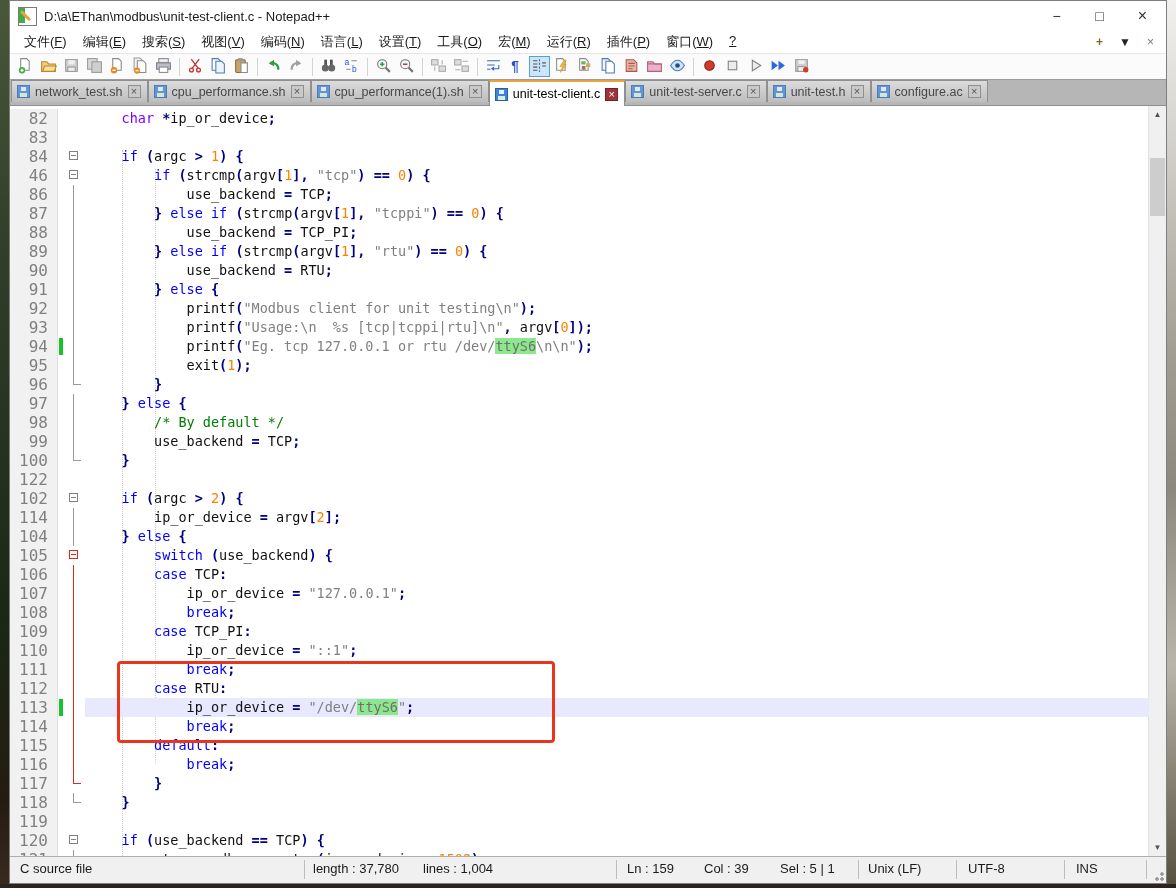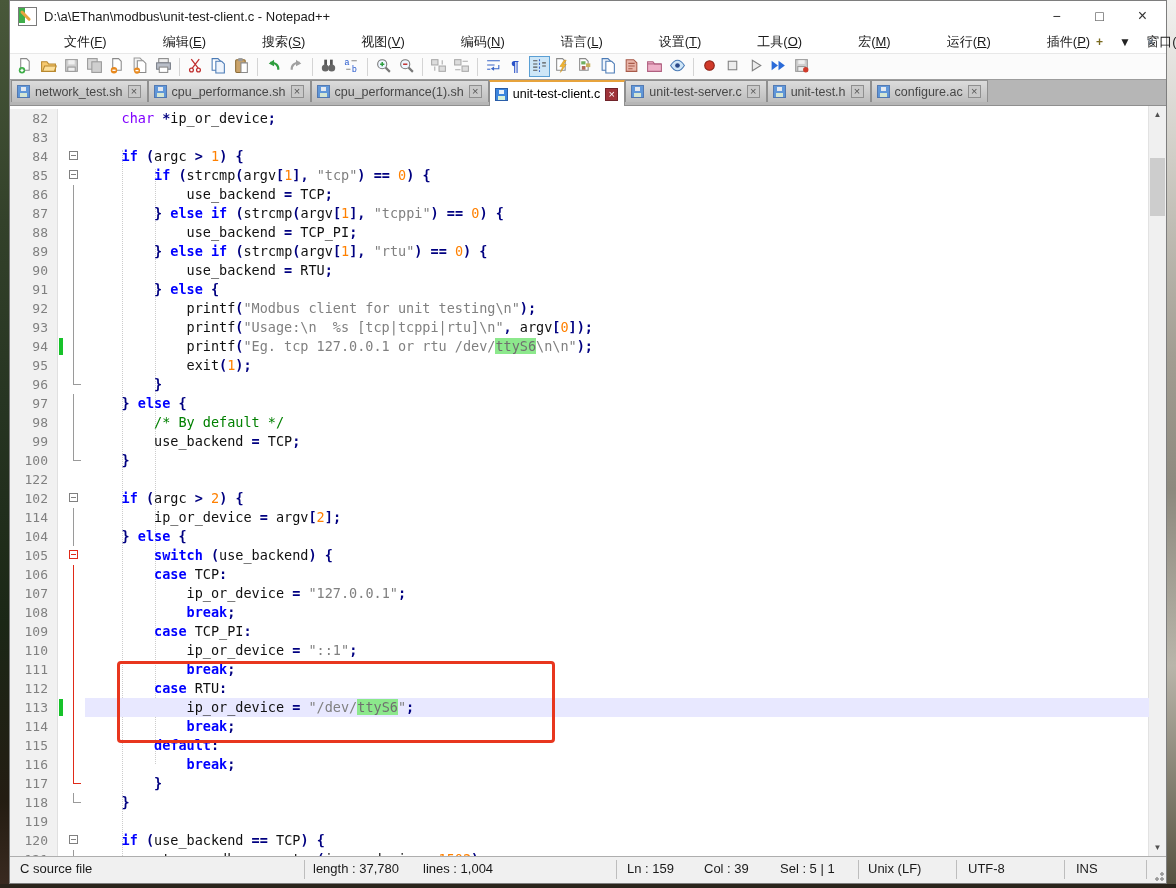--- a/index.html
+++ b/index.html
@@ -20,21 +20,21 @@
   .app-icon::before{content:"";position:absolute;left:0;top:0;width:6px;height:15px;background:#3fae49;}
   .app-icon::after{content:"";position:absolute;left:3px;top:2px;width:13px;height:3px;background:#e8a33c;
                    transform:rotate(45deg);transform-origin:0 0;border-radius:2px;}
   .title-text{font-size:13px;color:#1a1a1a;}
   .win-controls{position:absolute;right:2px;top:0;height:30px;display:flex;}
   .wc{width:43px;height:30px;display:flex;align-items:center;justify-content:center;
       font-size:14px;color:#333;cursor:default;}
 
   .menubar{height:22px;display:flex;align-items:center;padding-left:6px;background:#fff;
            font-size:13px;color:#1a1a1a;position:relative;flex:0 0 auto;}
-  .mi{padding:2px 8px;white-space:nowrap;margin-left:40px;}
+  .mi{padding:2px 8px;white-space:nowrap;}
   .mi u{text-decoration:underline;}
   .menu-extras{position:absolute;right:12px;top:0;height:22px;display:flex;align-items:center;gap:16px;}
   .mx{font-size:12px;color:#222;}
   .mx.plus{color:#7a6a20;font-weight:bold;}
   .mx.closeall{color:#6b7b8d;}
 
   .toolbar{height:25px;display:flex;align-items:center;padding-left:4px;background:#fbfbfb;
            border-top:1px solid #e8e8e8;flex:0 0 auto;}
   .tbtn{width:21px;height:21px;border:1px solid transparent;background:transparent;padding:1px;
         display:flex;align-items:center;justify-content:center;margin:0 1px;}
@@ -55,40 +55,40 @@
              font-size:11px;line-height:11px;background:#c9c9c9;border:1px solid #8f8f8f;color:#555;box-sizing:border-box;}
   .tab.active .tab-close{background:#9e3339;border-color:#70232a;color:#fff;}
 
   
   .editor{position:relative;flex:1 1 auto;background:#fff;overflow:hidden;border-top:1px solid #8f8f8f;}
   .guide{position:absolute;width:0;border-left:1px dotted #cccccc;z-index:0;}
   .lines{position:absolute;left:0;top:3px;right:17px;z-index:1;}
   .cl{display:flex;height:19px;line-height:19px;font-family:"DejaVu Sans Mono","Liberation Mono",monospace;
       font-size:13.5px;}
   .num{flex:0 0 48px;text-align:right;padding-right:9px;color:#808080;background:#f1f1f1;
-       border-right:1px solid #e0e0e0;box-sizing:border-box;font-size:13px;}
+       border-right:1px solid #e0e0e0;box-sizing:border-box;font-size:16px;}
   .chg{flex:0 0 7px;position:relative;background:#fff;}
   .chg.g::before{content:"";position:absolute;left:1px;top:1px;bottom:1px;width:4px;background:#17c22a;}
   .fold{flex:0 0 20px;position:relative;background:#fff;}
   .fold.fb::before{content:"";position:absolute;left:4px;top:4px;width:9px;height:9px;border:1px solid #808080;
                    background:#fff;box-sizing:border-box;}
   .fold.fb::after{content:"";position:absolute;left:6px;top:8px;width:5px;height:1px;background:#808080;}
   .fold.fB::before{content:"";position:absolute;left:4px;top:4px;width:9px;height:9px;border:1px solid #e02a18;
                    background:#fff;box-sizing:border-box;}
   .fold.fB::after{content:"";position:absolute;left:6px;top:8px;width:5px;height:1px;background:#e02a18;}
   .fold.fl::before{content:"";position:absolute;left:8px;top:0;bottom:0;width:1px;background:#9a9a9a;}
   .fold.fL::before{content:"";position:absolute;left:8px;top:0;bottom:0;width:1px;background:#e02a18;}
   .fold.fe::before{content:"";position:absolute;left:8px;top:0;height:10px;width:1px;background:#9a9a9a;}
   .fold.fe::after{content:"";position:absolute;left:8px;top:9px;width:8px;height:1px;background:#9a9a9a;}
   .fold.fE::before{content:"";position:absolute;left:8px;top:0;height:10px;width:1px;background:#e02a18;}
   .fold.fE::after{content:"";position:absolute;left:8px;top:9px;width:8px;height:1px;background:#e02a18;}
   .code{flex:1 1 auto;margin:0;padding:0 0 0 4px;white-space:pre;font:inherit;}
   .cl.cur .code{background:#e8e8ff;}
   .tk-d{color:#101010;}
-  .tk-k{color:#0000ff;font-weight:bold;}
+  .tk-k{color:#0000ff;font-weight:normal;}
   .tk-y{color:#8000ff;}
   .tk-n{color:#ff8000;}
   .tk-s{color:#808080;}
   .tk-h{color:#6f6f6f;background:#8ce88c;}
   .tk-c{color:#008000;margin-top:12px;}
   .tk-o{color:#000080;font-weight:bold;}
 
   .vscroll{position:absolute;top:0;right:0;bottom:0;width:17px;background:#f0f0f0;border-left:1px solid #e2e2e2;}
   .sb-arrow{position:absolute;left:0;width:17px;height:17px;display:flex;align-items:center;justify-content:center;
             font-size:8px;color:#505050;}
@@ -425,21 +425,21 @@
             <span class="fold"></span>
             <pre class="code"></pre>
           </div>
           <div class="cl">
             <span class="num">84</span>
             <span class="chg"></span>
             <span class="fold fb"></span>
             <pre class="code"><span class="tk-d">    </span><span class="tk-k">if</span><span class="tk-d"> </span><span class="tk-o">(</span><span class="tk-d">argc </span><span class="tk-o">&gt;</span><span class="tk-d"> </span><span class="tk-n">1</span><span class="tk-o">) {</span></pre>
           </div>
           <div class="cl">
-            <span class="num">85</span>
+            <span class="num">46</span>
             <span class="chg"></span>
             <span class="fold fb"></span>
             <pre class="code"><span class="tk-d">        </span><span class="tk-k">if</span><span class="tk-d"> </span><span class="tk-o">(</span><span class="tk-d">strcmp</span><span class="tk-o">(</span><span class="tk-d">argv</span><span class="tk-o">[</span><span class="tk-n">1</span><span class="tk-o">],</span><span class="tk-d"> </span><span class="tk-s">"tcp"</span><span class="tk-o">)</span><span class="tk-d"> </span><span class="tk-o">==</span><span class="tk-d"> </span><span class="tk-n">0</span><span class="tk-o">) {</span></pre>
           </div>
           <div class="cl">
             <span class="num">86</span>
             <span class="chg"></span>
             <span class="fold fl"></span>
             <pre class="code"><span class="tk-d">            use_backend </span><span class="tk-o">=</span><span class="tk-d"> TCP</span><span class="tk-o">;</span></pre>
           </div>

